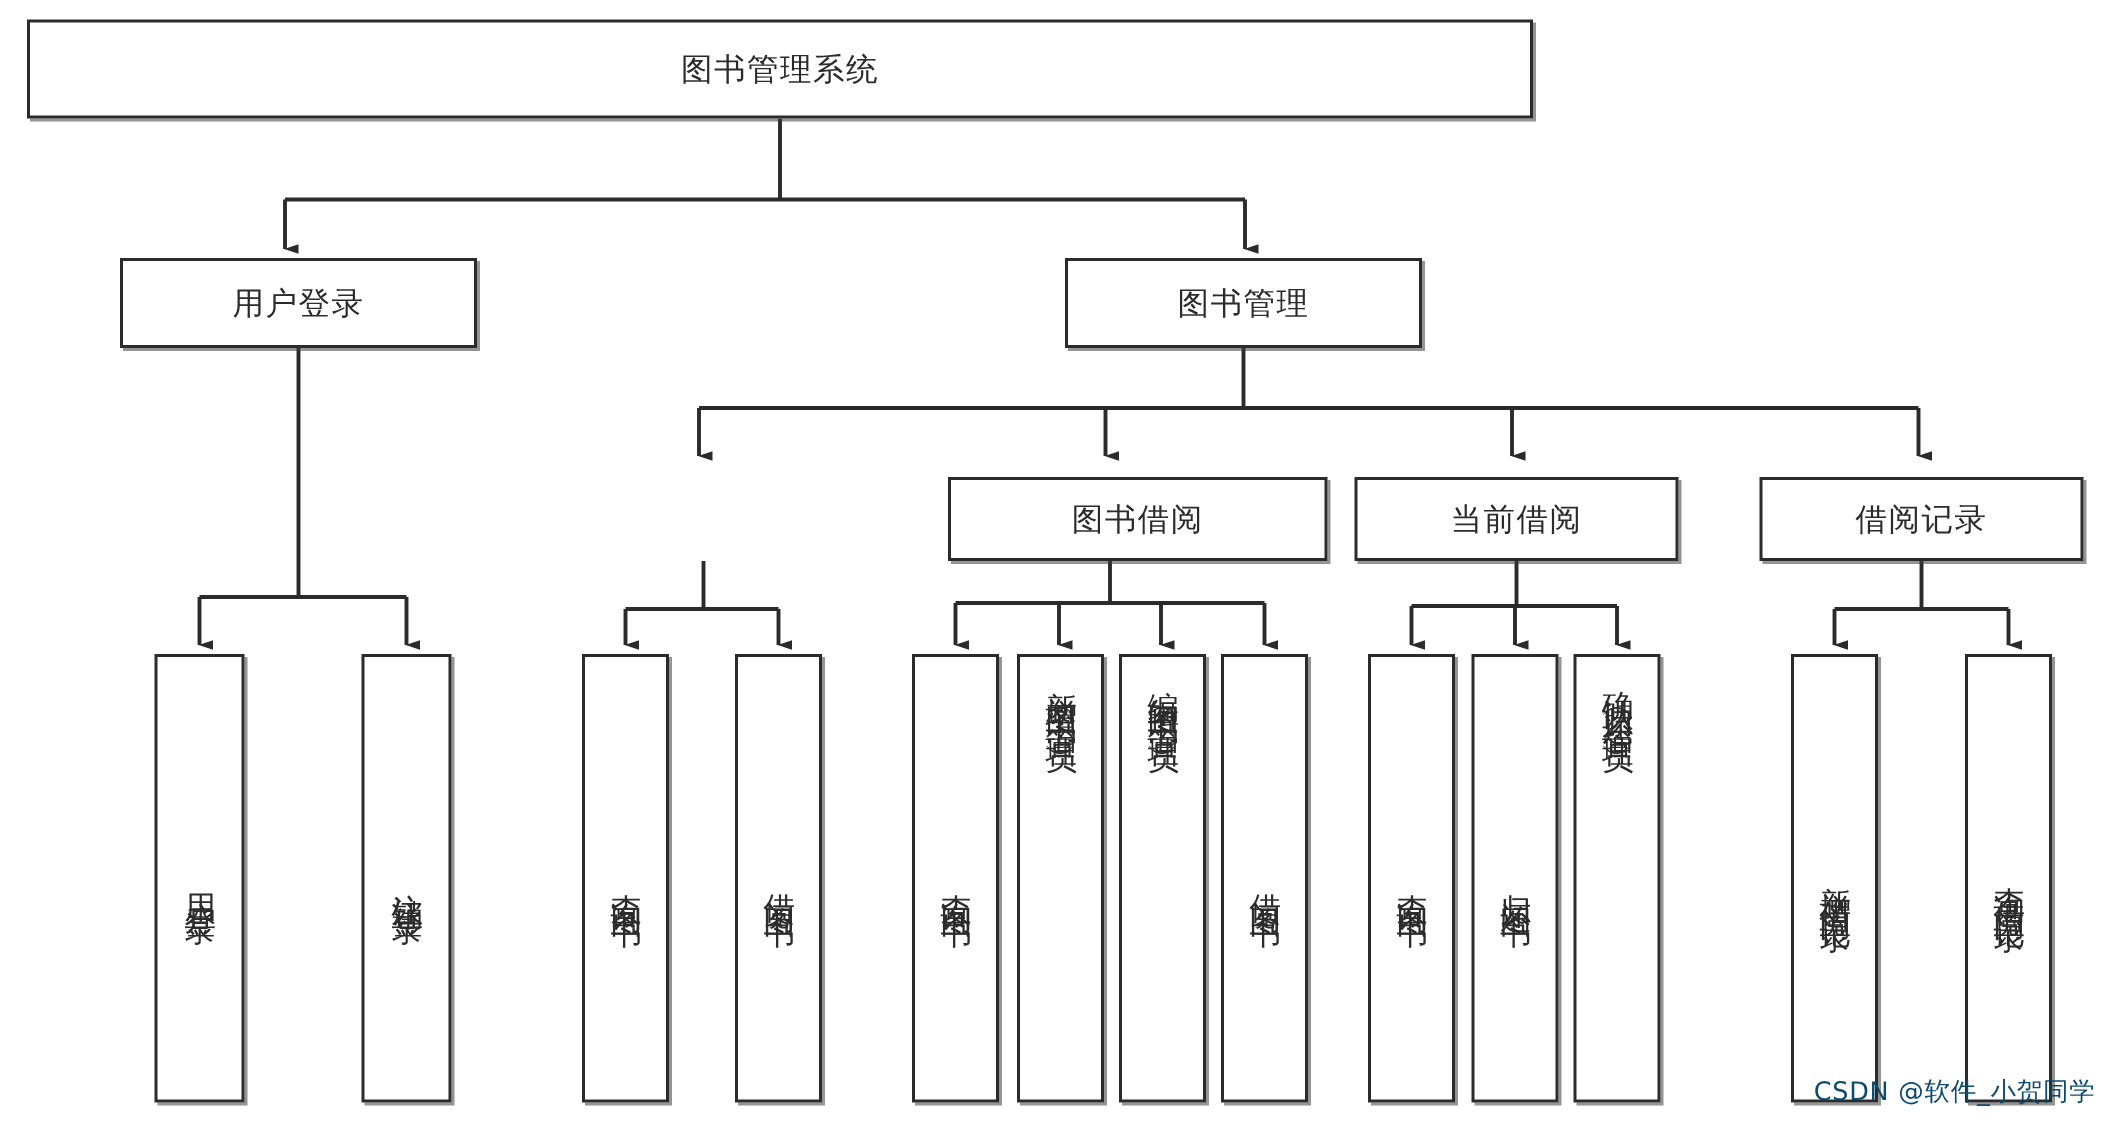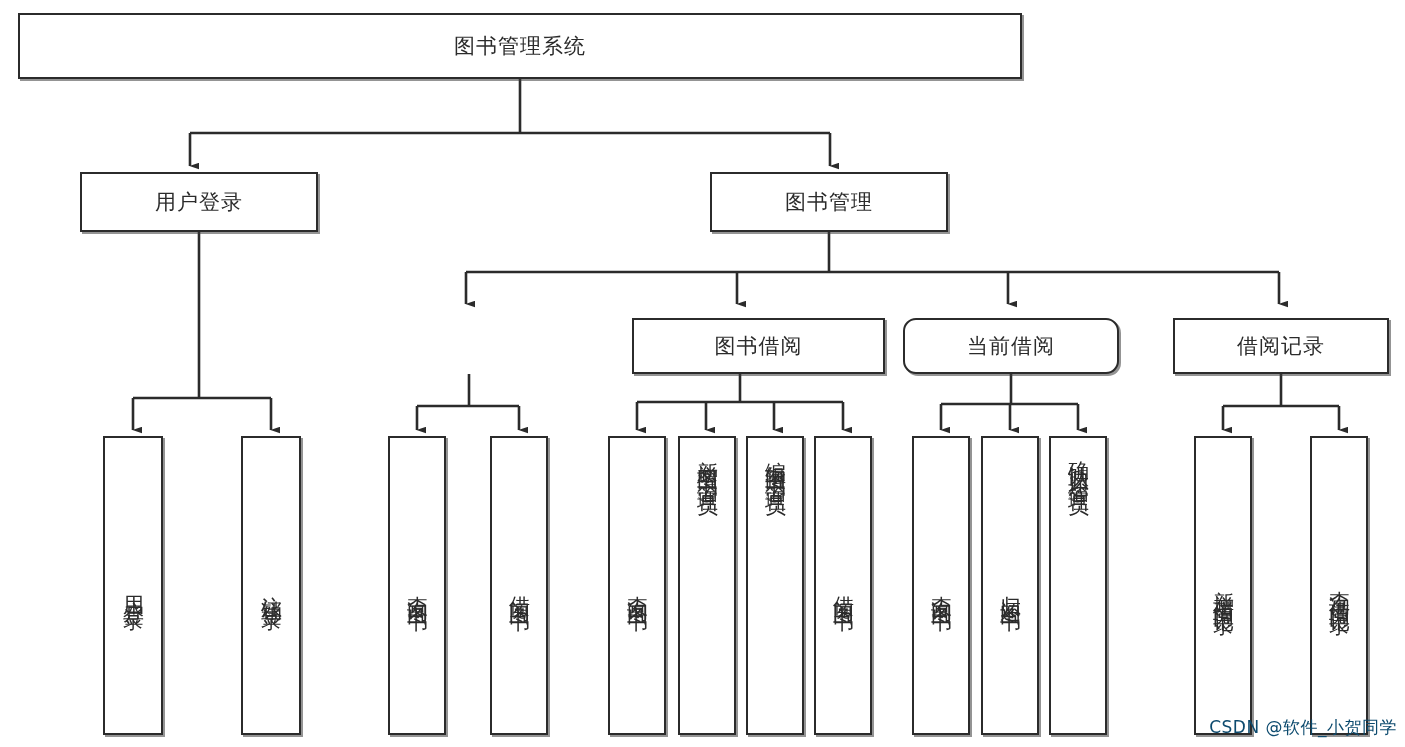--- a/index.html
+++ b/index.html
@@ -137,21 +137,21 @@
 
   <div class="node" style="left:710px; top:172px; width:238px; height:60px;">
     <span class="node-label">图书管理</span>
   </div>
 
 
   <div class="node" style="left:632px; top:318px; width:253px; height:56px;">
     <span class="node-label">图书借阅</span>
   </div>
 
-  <div class="node" style="left:903px; top:318px; width:216px; height:56px;border-radius:13px;">
+  <div class="node" style="left:903px; top:318px; width:216px; height:56px;">
     <span class="node-label">当前借阅</span>
   </div>
 
   <div class="node" style="left:1173px; top:318px; width:216px; height:56px;text-align:center;">
     <span class="node-label">借阅记录</span>
   </div>
 
   <div class="node vertical centerv" style="left:103px; top:436px; width:60px; height:299px;">
     <span class="node-label">用户登录</span>
   </div>

